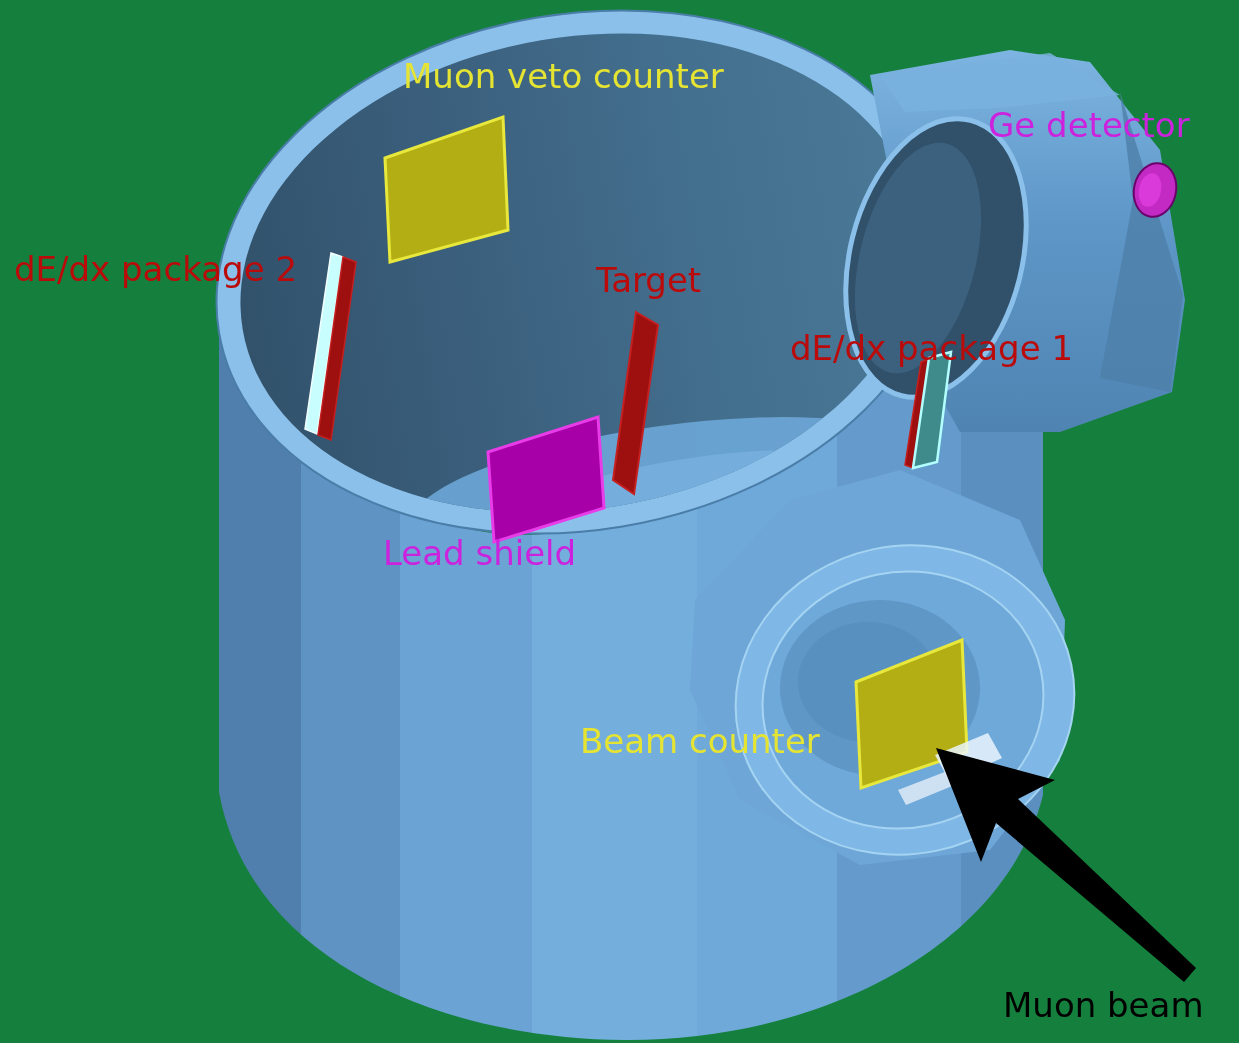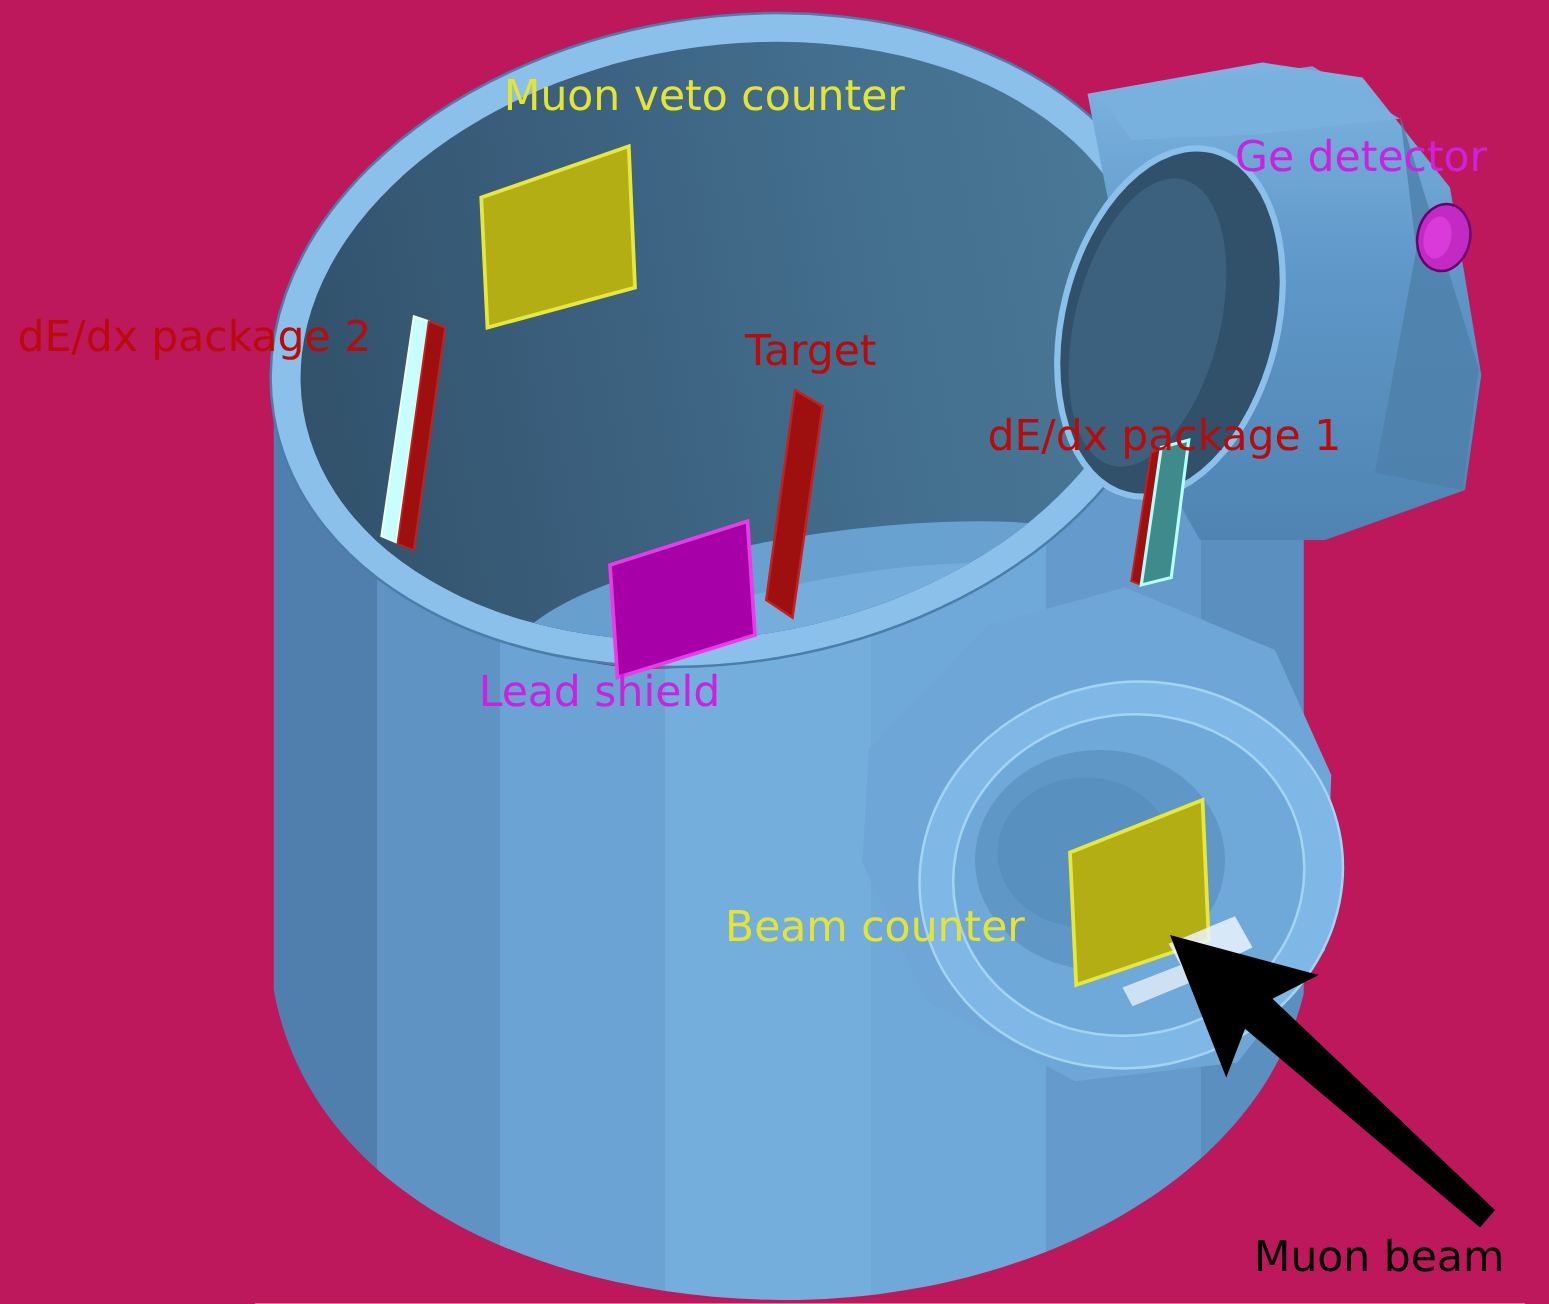--- a/index.html
+++ b/index.html
@@ -1,16 +1,16 @@
 <!DOCTYPE html>
 <html><head>
 <meta charset="utf-8">
 <style>
   html,body{margin:0;padding:0;background:#ffffff;}
-  .stage{position:relative;width:1239px;height:1043px;background:#be185d;overflow:hidden;
+  .stage{position:relative;width:1239px;height:1043px;background:#15803d;overflow:hidden;
          font-family:"DejaVu Sans",sans-serif;}
   svg{position:absolute;left:0;top:0;}
   text{font-family:"DejaVu Sans",sans-serif;font-size:34px;}
 </style>
 </head>
 <body>
 
 <div class="stage">
 <svg width="1239" height="1043" viewBox="0 0 1239 1043">
   <defs>

